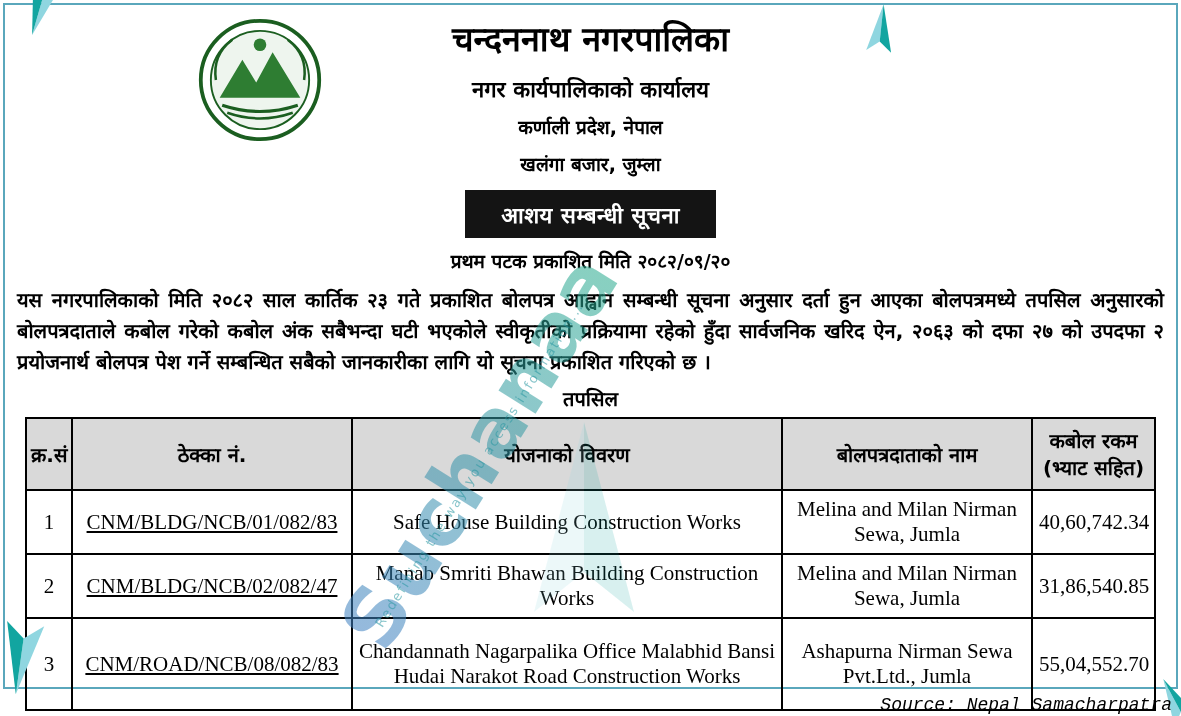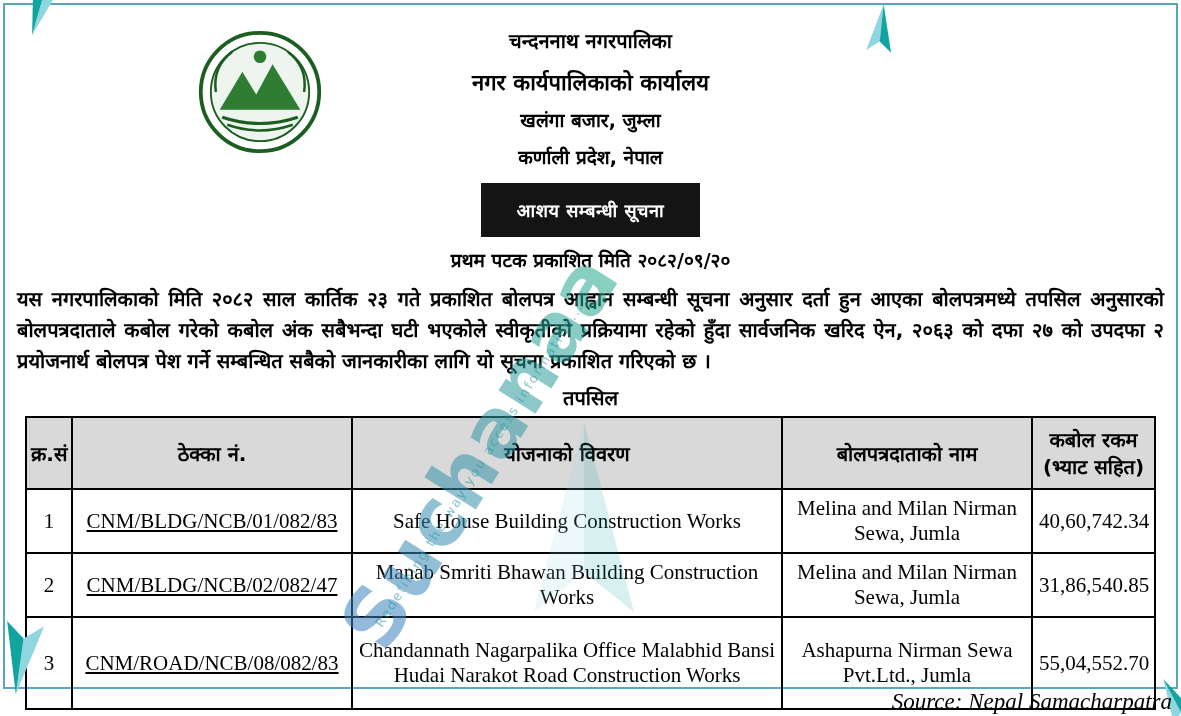--- a/index.html
+++ b/index.html
@@ -6,26 +6,26 @@
   .page {
     position:relative; width:1181px; height:716px; background:#ffffff;
     font-family:"DejaVu Sans", sans-serif; color:#000; overflow:hidden;
   }
   .doc-border {
     position:absolute; left:3px; top:3px; right:3px; bottom:27px;
     border:2px solid #5aa7bc; box-sizing:border-box; padding:6px 10px 0;
   }
   .header-wrap { position:relative; text-align:center; }
   .emblem { position:absolute; left:182px; top:2px; width:126px; height:126px; }
-  .doc-title { font-size:20px; font-weight:bold; margin:16px 0 0; }
+  .doc-title { font-size:34px; font-weight:bold; margin:4px 0 0; }
   .doc-subtitle { font-size:22px; font-weight:bold; margin:12px 0 0; }
   .doc-addr { font-size:19px; font-weight:bold; margin:11px 0 0; }
   .banner {
-    display:inline-block; background:#141414; color:#fff; font-size:18px;
-    font-weight:bold; padding:15px 36px; margin-top:13px; letter-spacing:0.5px;
+    display:inline-block; background:#141414; color:#fff; font-size:22px;
+    font-weight:bold; padding:9px 36px; margin-top:13px; letter-spacing:0.5px;
   }
   .published { font-size:19px; font-weight:bold; margin-top:10px; text-align:center; }
   .body-par {
     text-align:justify; font-size:20px; font-weight:600; line-height:1.55;
     margin:11px 2px 0;
   }
   .caption { text-align:center; font-weight:bold; font-size:20px; margin:7px 0 5px; }
   table.notice {
     width:calc(100% - 20px); margin:0 auto; border-collapse:collapse; table-layout:fixed;
   }
@@ -39,21 +39,21 @@
     text-align:center;
   }
   td.contract { text-align:left; padding-left:8px; white-space:nowrap;text-decoration:underline; }
   td.amount { text-align:left; padding-left:10px;margin-top:28px; }
   tr.row-1 { height:56px; } tr.row-2 { height:62px; } tr.row-3 { height:92px; }
   .signatory {
     text-align:right; font-weight:bold; font-size:20px; margin:7px 28px 0 0;
   }
   .source {
     position:absolute; right:9px; bottom:1px; font-style:italic;
-    font-family:Liberation Serif, serif; font-size:23px;
+    font-family:Liberation Mono, monospace; font-size:18px;
   }
   .watermark, .watermark-tag, .arrow, .big-faint-arrow { pointer-events:none; }
   .watermark {
     position:absolute; left:322px; top:616px; transform:rotate(-58deg);
     transform-origin:0 0; font-size:80px; font-weight:bold; letter-spacing:1px;
     color:rgba(40,158,165,0.48);
     background:linear-gradient(90deg, rgba(62,127,193,0.55), rgba(38,170,140,0.55));
     -webkit-background-clip:text; background-clip:text; -webkit-text-fill-color:transparent;
   }
   .watermark-tag {
@@ -81,22 +81,22 @@
         <circle cx="50" cy="50" r="39" fill="#eef5ee" stroke="#1b5e20" stroke-width="1.5"></circle>
         <path d="M18 64 L36 34 L47 52 L60 28 L82 64 Z" fill="#2e7d32"></path>
         <circle cx="50" cy="22" r="5" fill="#2e7d32"></circle>
         <path d="M20 70 Q50 80 80 70" stroke="#1b5e20" stroke-width="2.5" fill="none"></path>
         <path d="M24 76 Q50 85 76 76" stroke="#1b5e20" stroke-width="2" fill="none"></path>
         <path d="M15 50 Q12 30 28 18" stroke="#1b5e20" stroke-width="2" fill="none"></path>
         <path d="M85 50 Q88 30 72 18" stroke="#1b5e20" stroke-width="2" fill="none"></path>
       </svg>
       <div class="doc-title">चन्दननाथ नगरपालिका</div>
       <div class="doc-subtitle">नगर कार्यपालिकाको कार्यालय</div>
+      <div class="doc-addr">कर्णाली प्रदेश, नेपाल</div>
       <div class="doc-addr">खलंगा बजार, जुम्ला</div>
-      <div class="doc-addr">कर्णाली प्रदेश, नेपाल</div>
       <div>
         <span class="banner">आशय सम्बन्धी सूचना</span>
       </div>
       <div class="published">प्रथम पटक प्रकाशित मिति २०८२/०९/२०</div>
     </div>
 
     <p class="body-par">यस नगरपालिकाको मिति २०८२ साल कार्तिक २३ गते प्रकाशित बोलपत्र आह्वान सम्बन्धी सूचना अनुसार दर्ता हुन आएका बोलपत्रमध्ये तपसिल अनुसारको बोलपत्रदाताले कबोल गरेको कबोल अंक सबैभन्दा घटी भएकोले स्वीकृतीको प्रक्रियामा रहेको हुँदा सार्वजनिक खरिद ऐन, २०६३ को दफा २७ को उपदफा २ प्रयोजनार्थ बोलपत्र पेश गर्ने सम्बन्धित सबैको जानकारीका लागि यो सूचना प्रकाशित गरिएको छ ।</p>
 
     <div class="caption">तपसिल</div>
 

